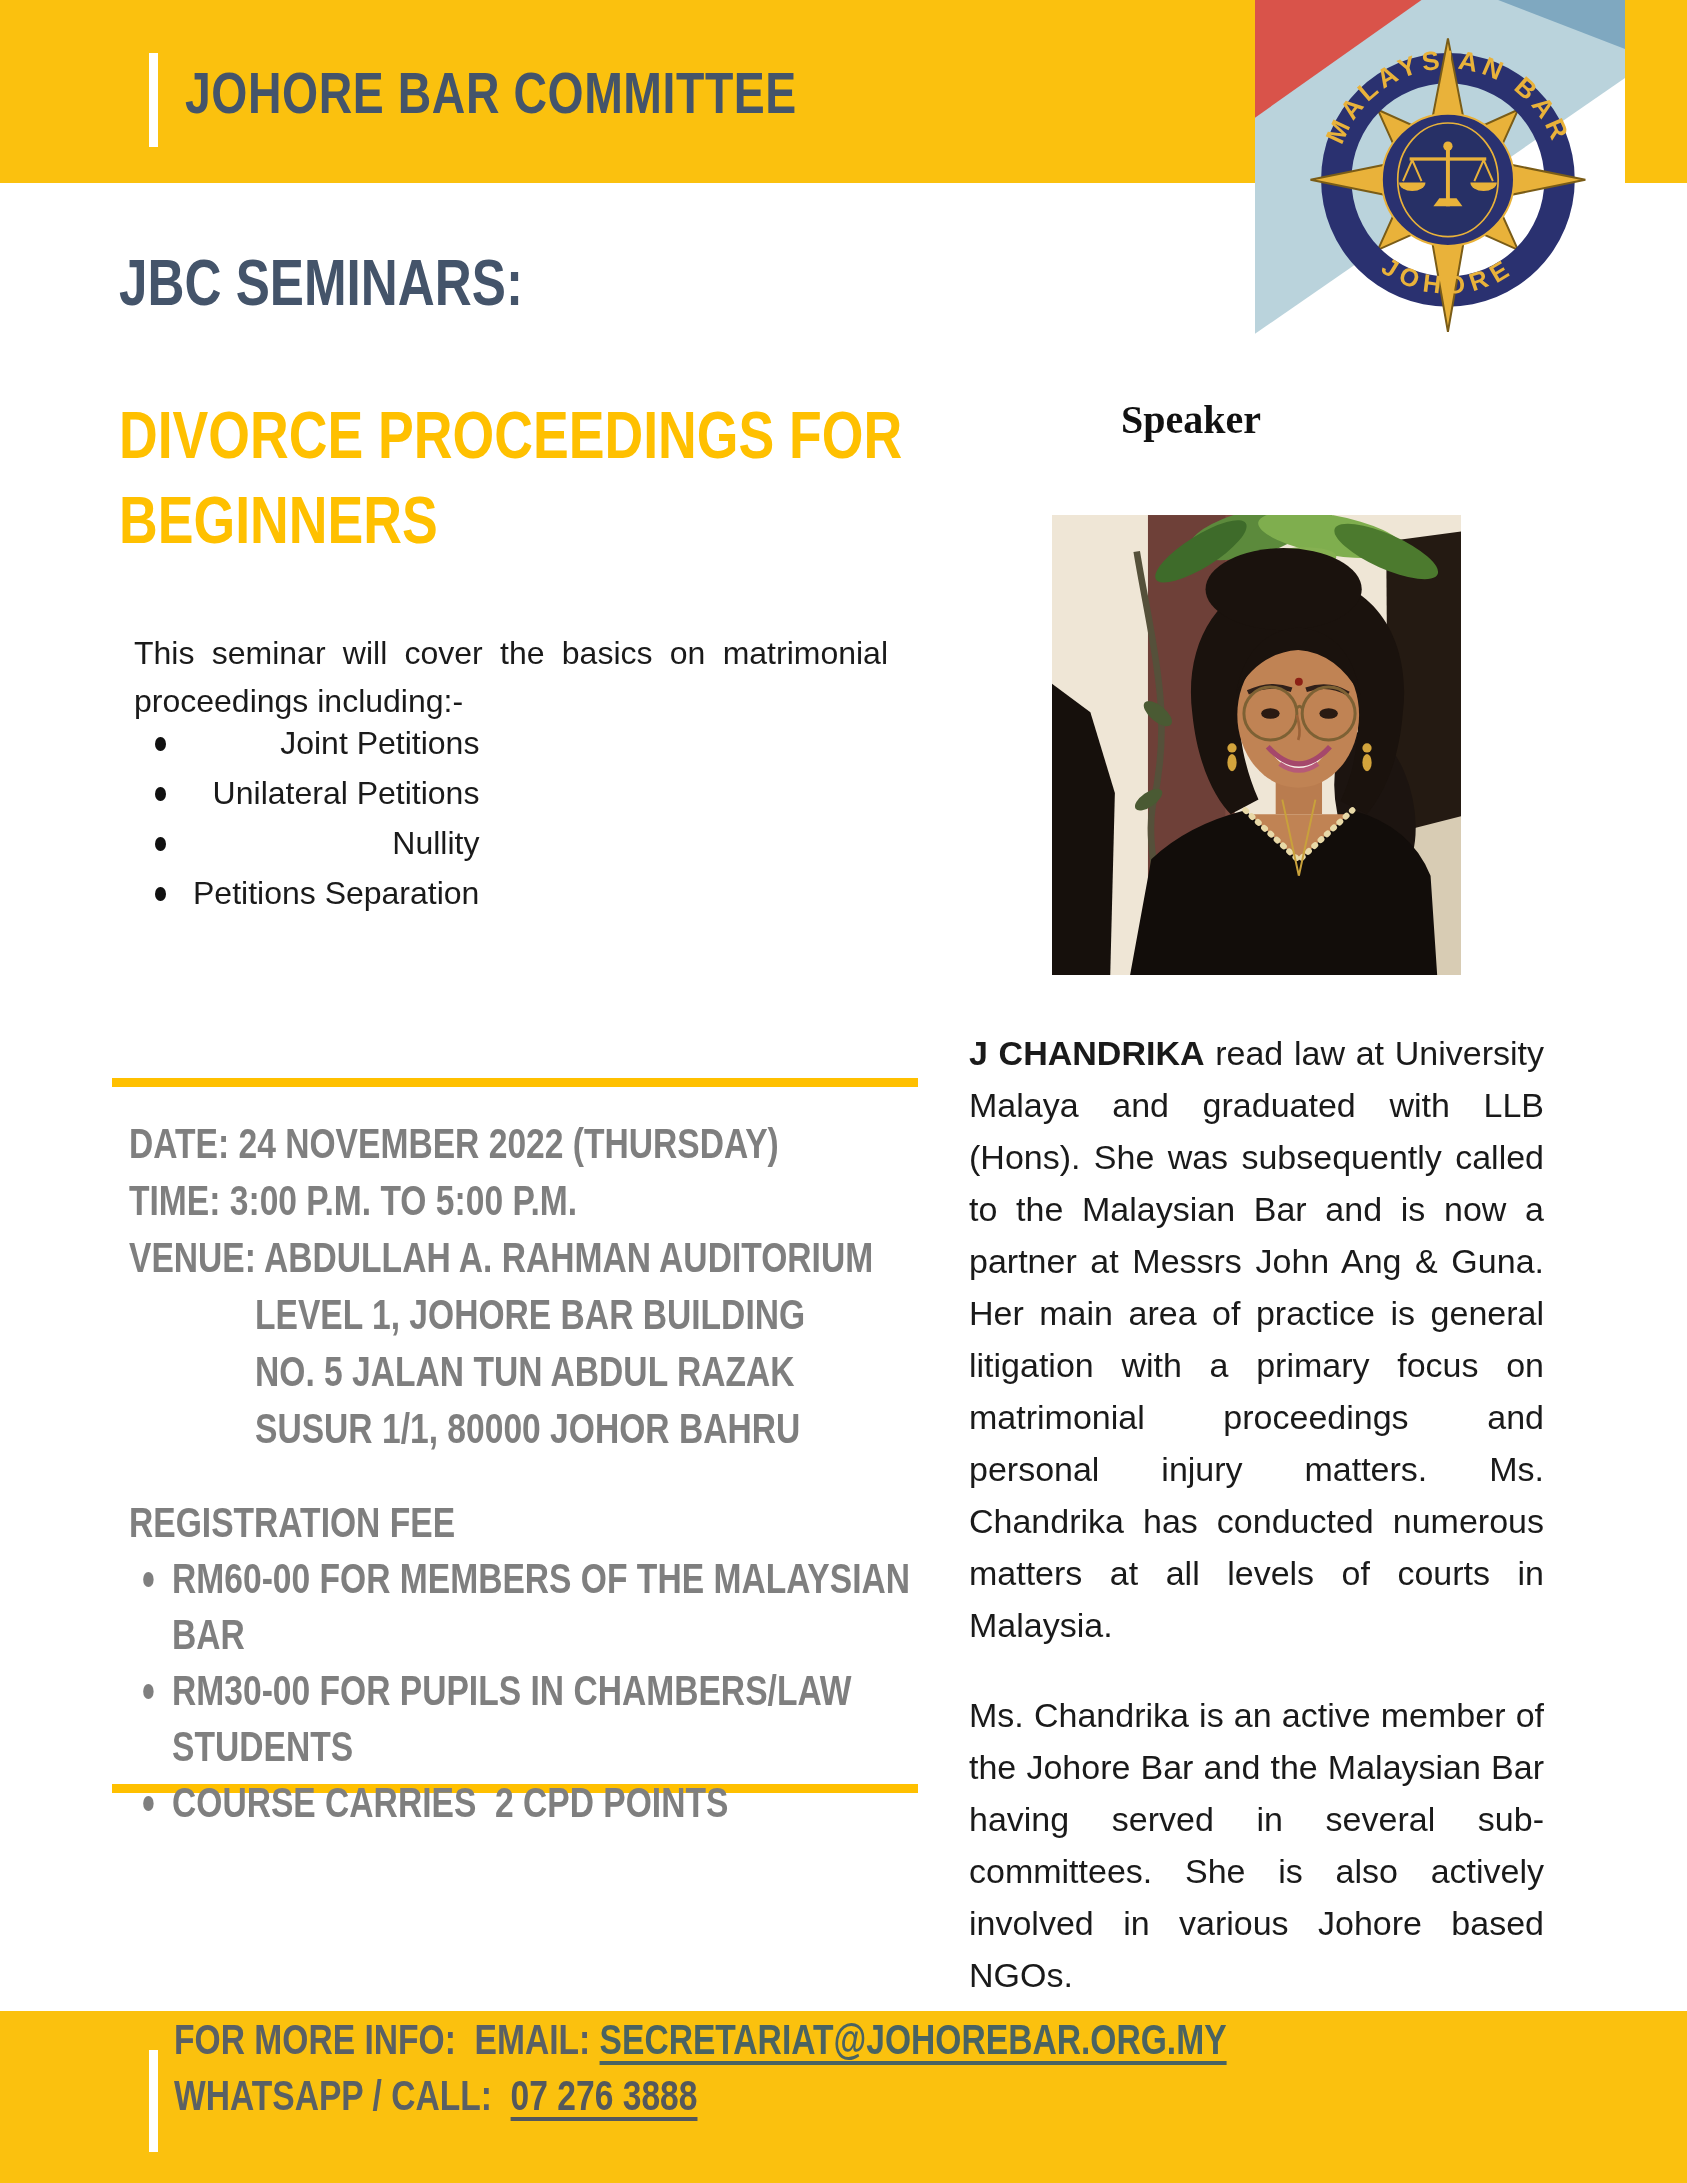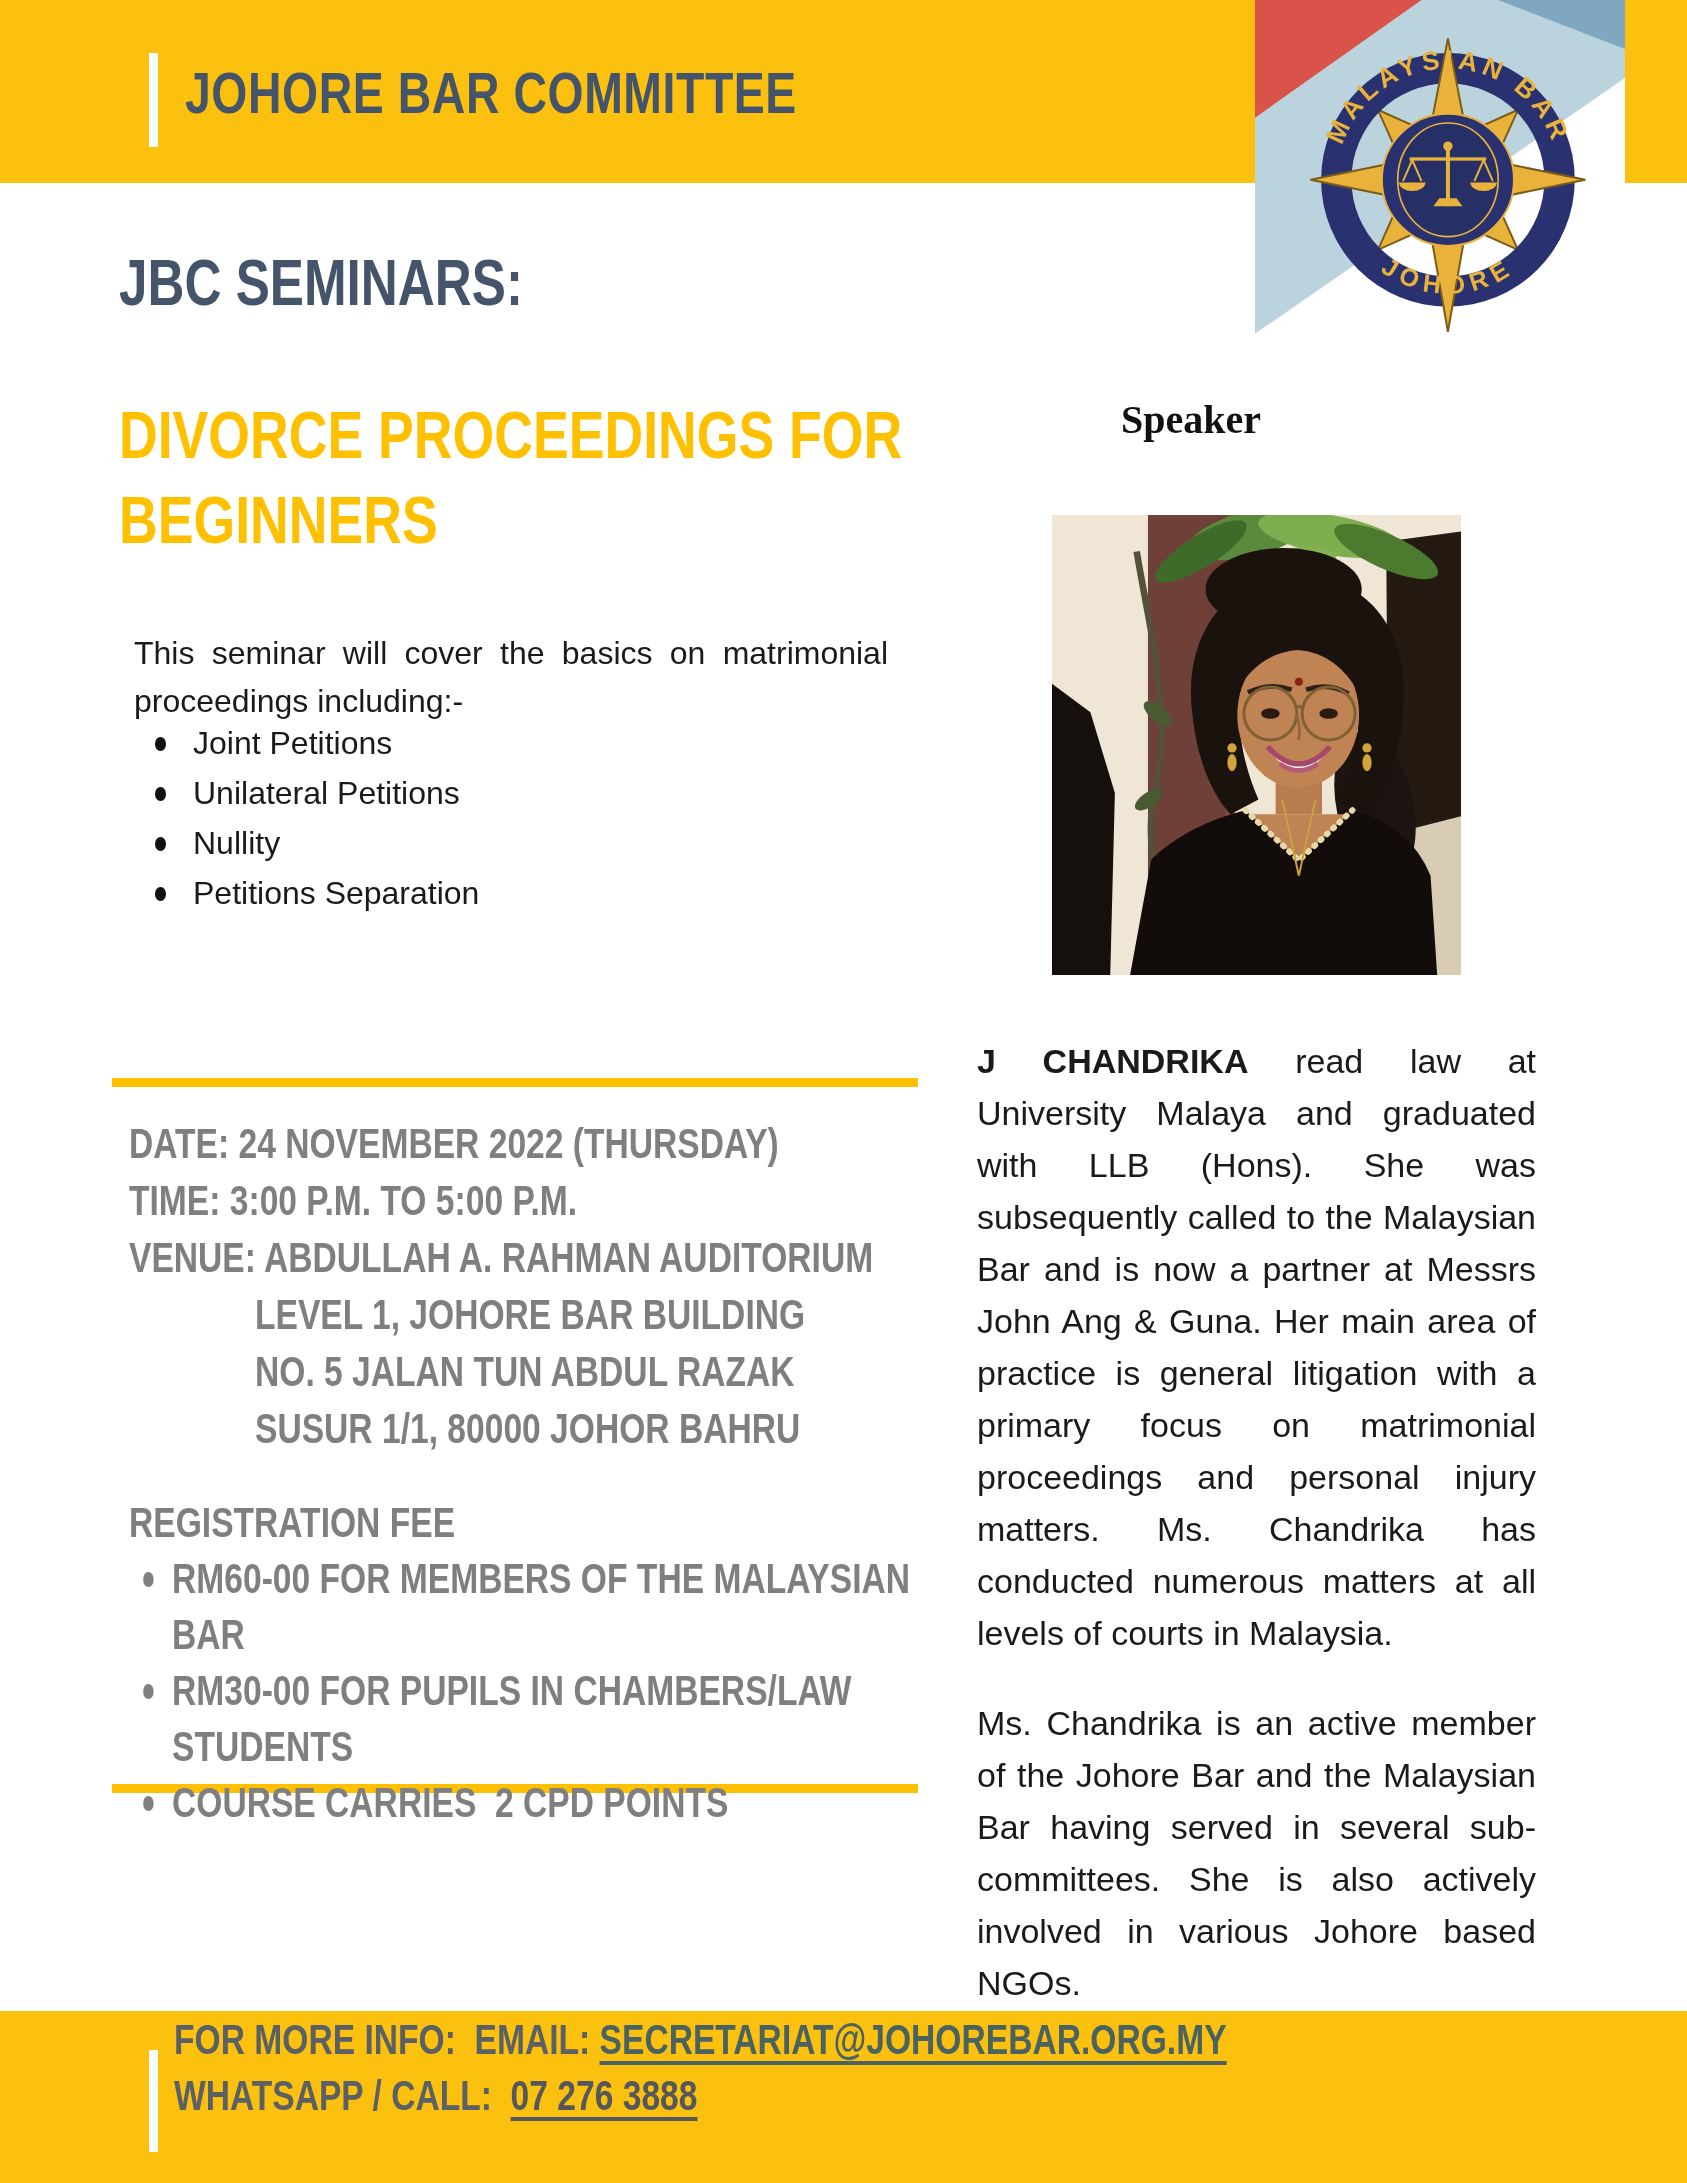--- a/index.html
+++ b/index.html
@@ -19,21 +19,21 @@
   
   .crest{position:absolute;left:1255px;top:0;width:370px;height:357px;}
 
   
   .kicker{position:absolute;left:119px;top:246px;font-size:64px;font-weight:bold;color:#44546A;}
   .sem-title{position:absolute;left:119px;top:392px;font-size:67px;font-weight:bold;color:#FFC000;line-height:85px;}
   .sem-title .sx80{display:block;transform-origin:0 0;}
 
   .intro{position:absolute;left:134px;top:607px;width:754px;font-size:32px;line-height:48px;
          color:#1a1a1a;text-align:justify;margin-top:22px;}
-  .topics{position:absolute;left:151px;top:718px;}
+  .topics{position:absolute;left:151px;top:718px;text-align:right;}
   .topic-item{position:relative;padding-left:42px;font-size:32px;line-height:50px;color:#1a1a1a;}
   .topic-item::before{content:"";position:absolute;left:4px;top:18.5px;width:10.6px;height:14px;
                       border-radius:50%;background:#111;}
 
   .rule{position:absolute;left:112px;width:806px;height:8.6px;background:#FFC000;}
   .rule-top{top:1078px;}
   .rule-bottom{top:1784px;}
 
   .event{position:absolute;left:129px;top:1115px;}
   .info-line{font-size:42px;line-height:57px;font-weight:bold;color:#7f7f7f;}
@@ -46,21 +46,21 @@
                     font-weight:bold;color:#7f7f7f;white-space:pre-wrap;}
   .reg-item .wrap80::before{content:"";position:absolute;left:4px;top:21px;width:13.2px;height:14.6px;
                     border-radius:50%;background:#7f7f7f;}
 
   
   .speaker-label{position:absolute;left:986px;top:396px;width:410px;text-align:center;
                  font-family:"Liberation Serif",serif;font-weight:bold;font-size:40px;color:#111;}
   .photo{position:absolute;left:1052px;top:515px;width:409px;height:460px;overflow:hidden;}
   .bio{position:absolute;left:961px;top:1019px;width:591px;font-size:34px;line-height:52px;
        color:#1a1a1a;text-align:justify;}
-  .bio p{margin:16px;}
+  .bio p{margin:8px;}
   .bio p + p{margin-top:38px;}
   .bio .bname{font-weight:bold;}
 
   
   .footer-band{position:absolute;left:0;top:2011px;width:1687px;height:172px;background:#FBC10E;}
   .footer-bar{position:absolute;left:149px;top:2050px;width:8.6px;height:102px;background:#ffffff;}
   .f-line{position:absolute;left:174px;font-size:42px;font-weight:bold;line-height:1;}
   .f-line1{top:2019px;}
   .f-line2{top:2075px;}
   .f-label{color:#5A6064;}

